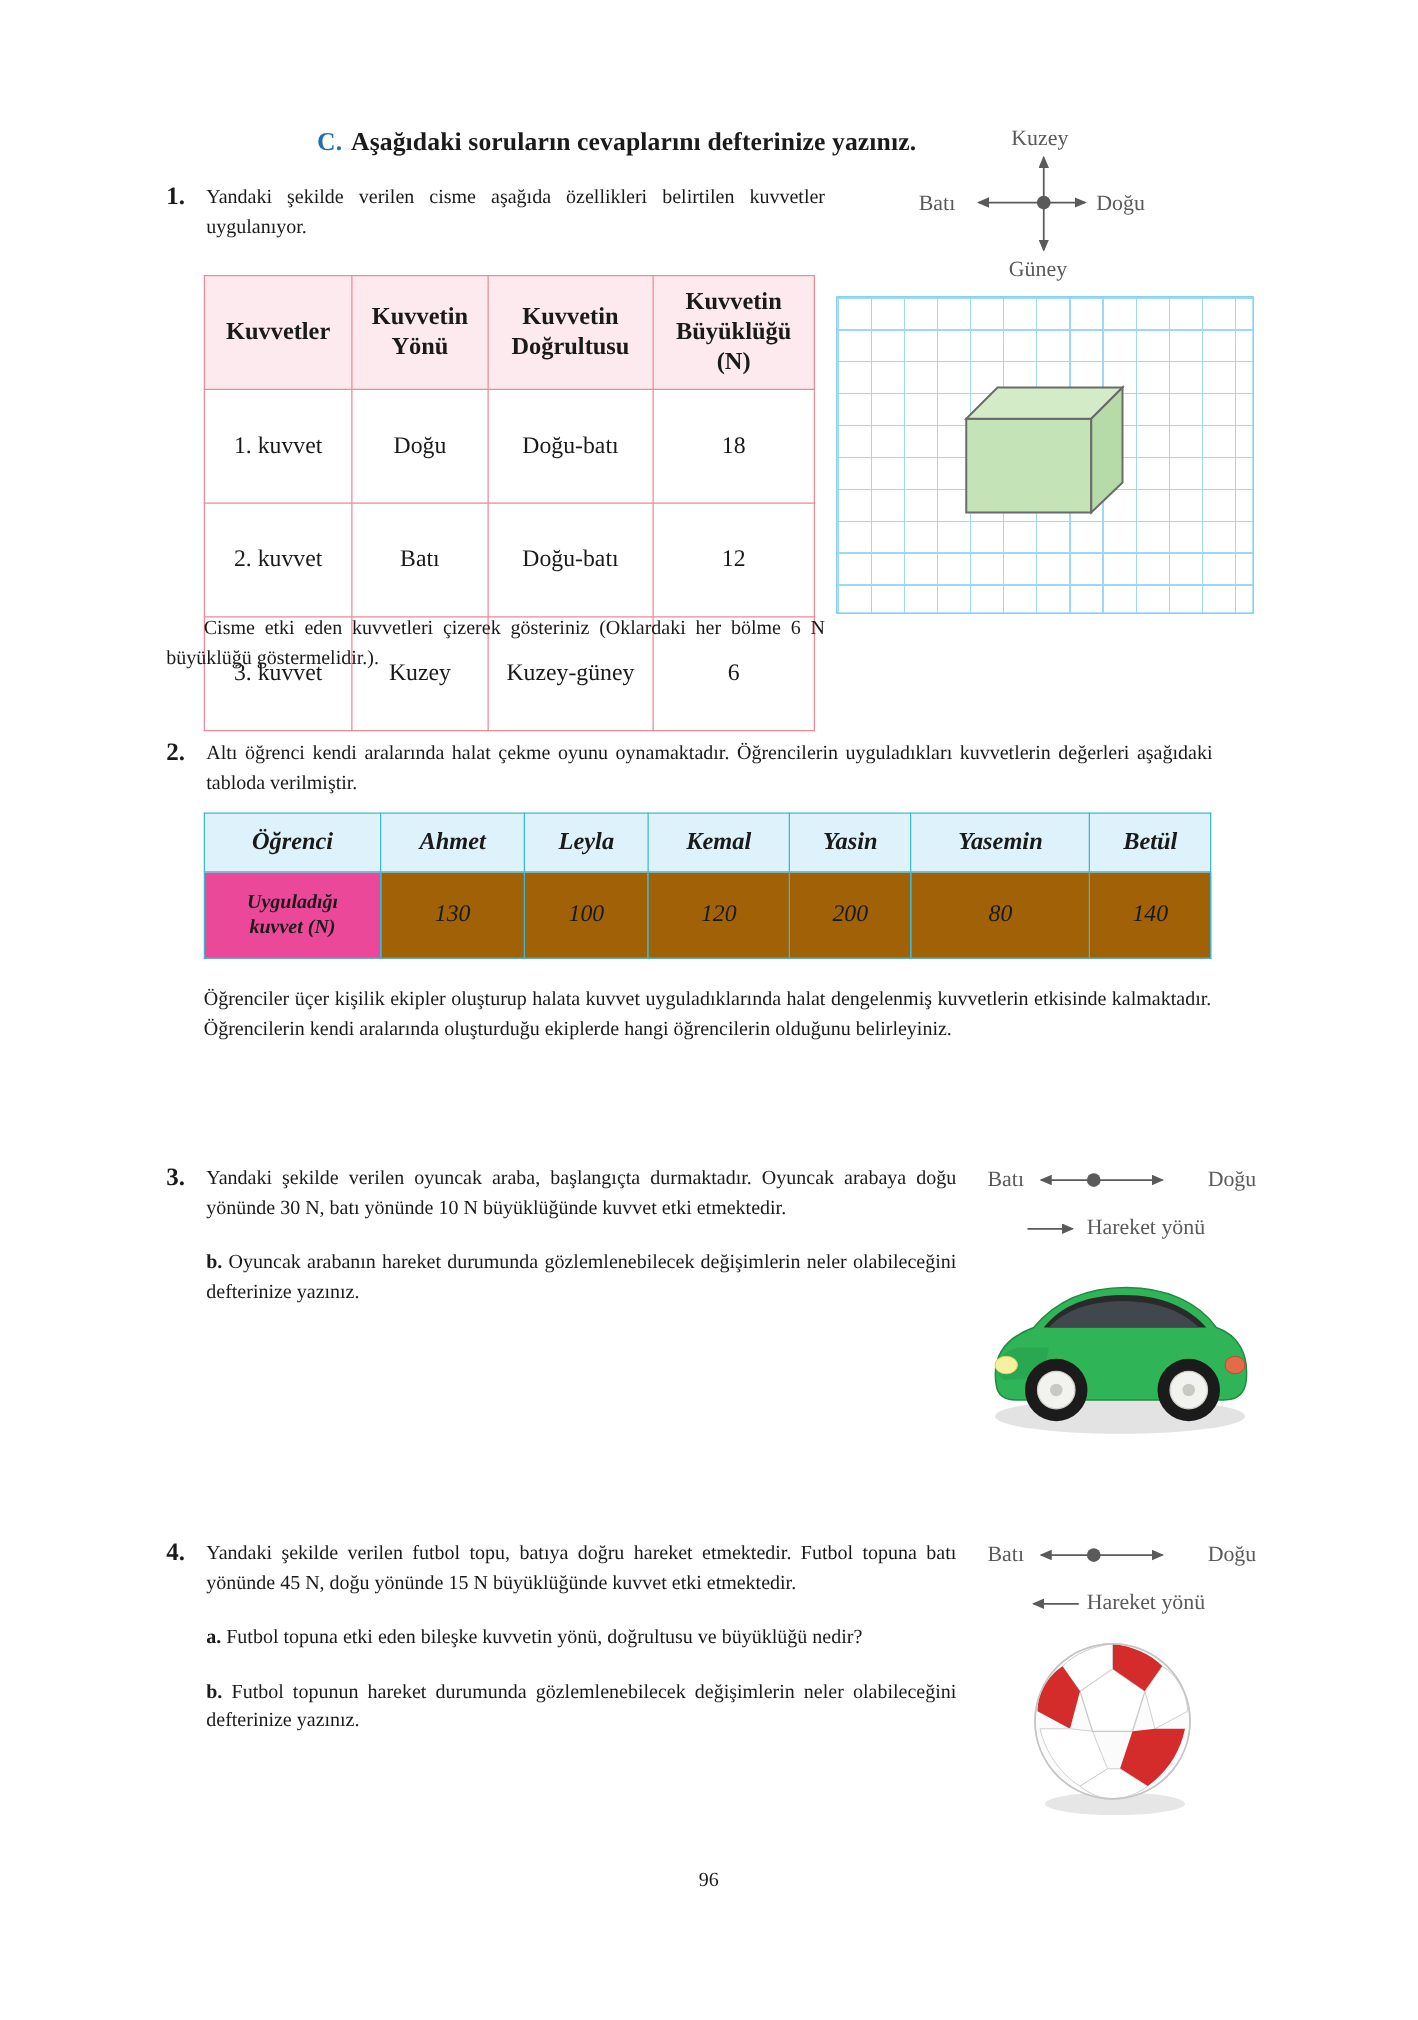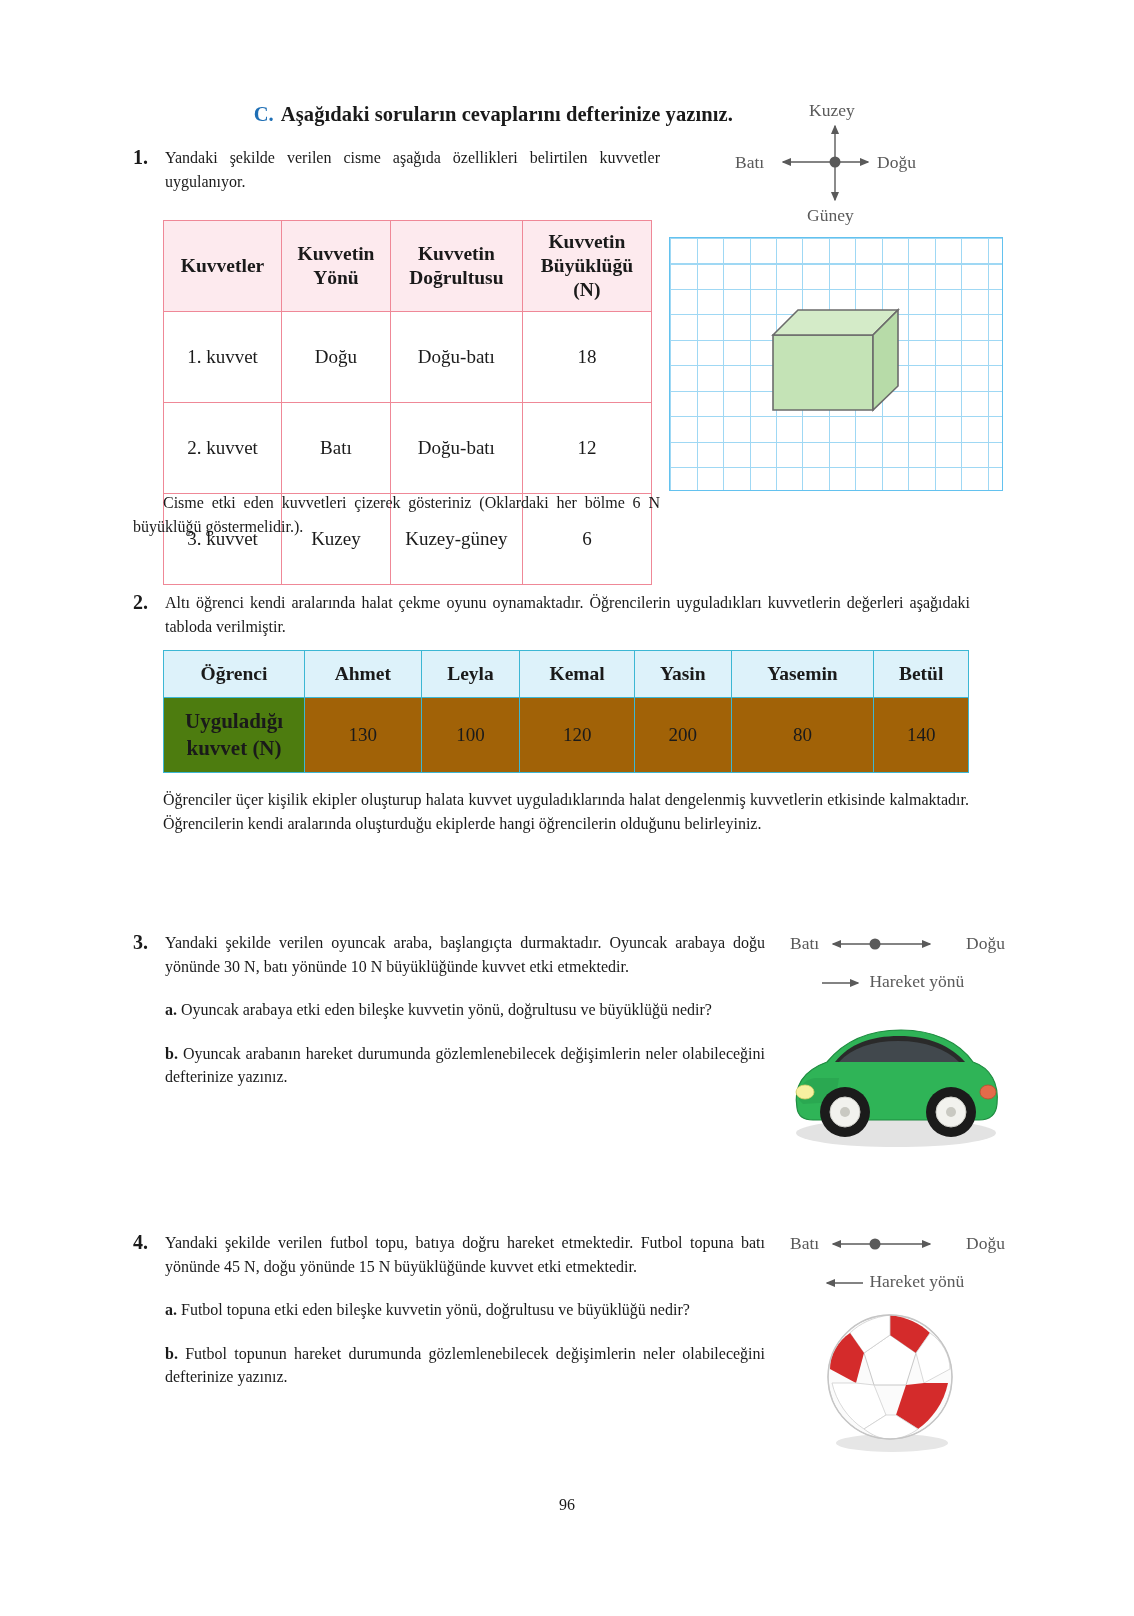--- a/index.html
+++ b/index.html
@@ -81,32 +81,33 @@
     left: 163px;
     top: 650px;
     width: 806px;
     border-collapse: collapse;
     font-size: 19px;
   }
   .tbl2 th, .tbl2 td {
     border: 1.2px solid #3cb7d4;
     text-align: center;
     vertical-align: middle;
+    font-style: italic;
   }
   .tbl2 thead th {
     background: #ddf2fa;
     font-weight: bold;
     font-size: 19.5px;
     padding: 12px 3px;
     height: 22px;
   }
   .tbl2 tbody th {
-    background: #4d7c0f;
-    font-weight: bold;
-    font-size: 21px;
+    background: #ec4899;
+    font-weight: bold;
+    font-size: 16px;
     line-height: 1.28;
     padding: 10px 6px;
   }
   .tbl2 tbody td {
     background: #a16207;
     padding: 10px 2px;
     height: 48px;
     margin-top: 11px;
   }
 
@@ -287,21 +288,20 @@
         <td>140</td>
       </tr>
     </tbody>
   </table>
 
   <div class="qbody" style="left:163px; top:788px; width:806px;">Öğrenciler üçer kişilik ekipler oluşturup halata kuvvet uyguladıklarında halat dengelenmiş kuvvetlerin etkisinde kalmaktadır. Öğrencilerin kendi aralarında oluşturduğu ekiplerde hangi öğrencilerin olduğunu belirleyiniz.</div>
 
   <div class="qnum" style="left:133px; top:931px;">3.</div>
   <div class="qbody" style="left:165px; top:931px; width:600px;">
     <p>Yandaki şekilde verilen oyuncak araba, başlangıçta durmaktadır. Oyuncak arabaya doğu yönünde 30 N, batı yönünde 10 N büyüklüğünde kuvvet etki etmektedir.</p>
-    <p><span class="lbl">a.</span> <span>Oyuncak arabaya etki eden bileşke kuvvetin yönü, doğrultusu ve büyüklüğü nedir?</span></p>
     <p><span class="lbl">b.</span> <span>Oyuncak arabanın hareket durumunda gözlemlenebilecek değişimlerin neler olabileceğini defterinize yazınız.</span></p>
   </div>
 
   <div class="compass2" style="left:790px; top:928px;">
     <svg class="svgbox" style="left:0;top:0;" width="215" height="34">
       <defs>
         <marker id="ah3" markerWidth="7" markerHeight="7" refX="6" refY="3" orient="auto">
           <path d="M0,0 L7,3 L0,6 z" fill="#5a5a5a"></path>
         </marker>
       </defs>

